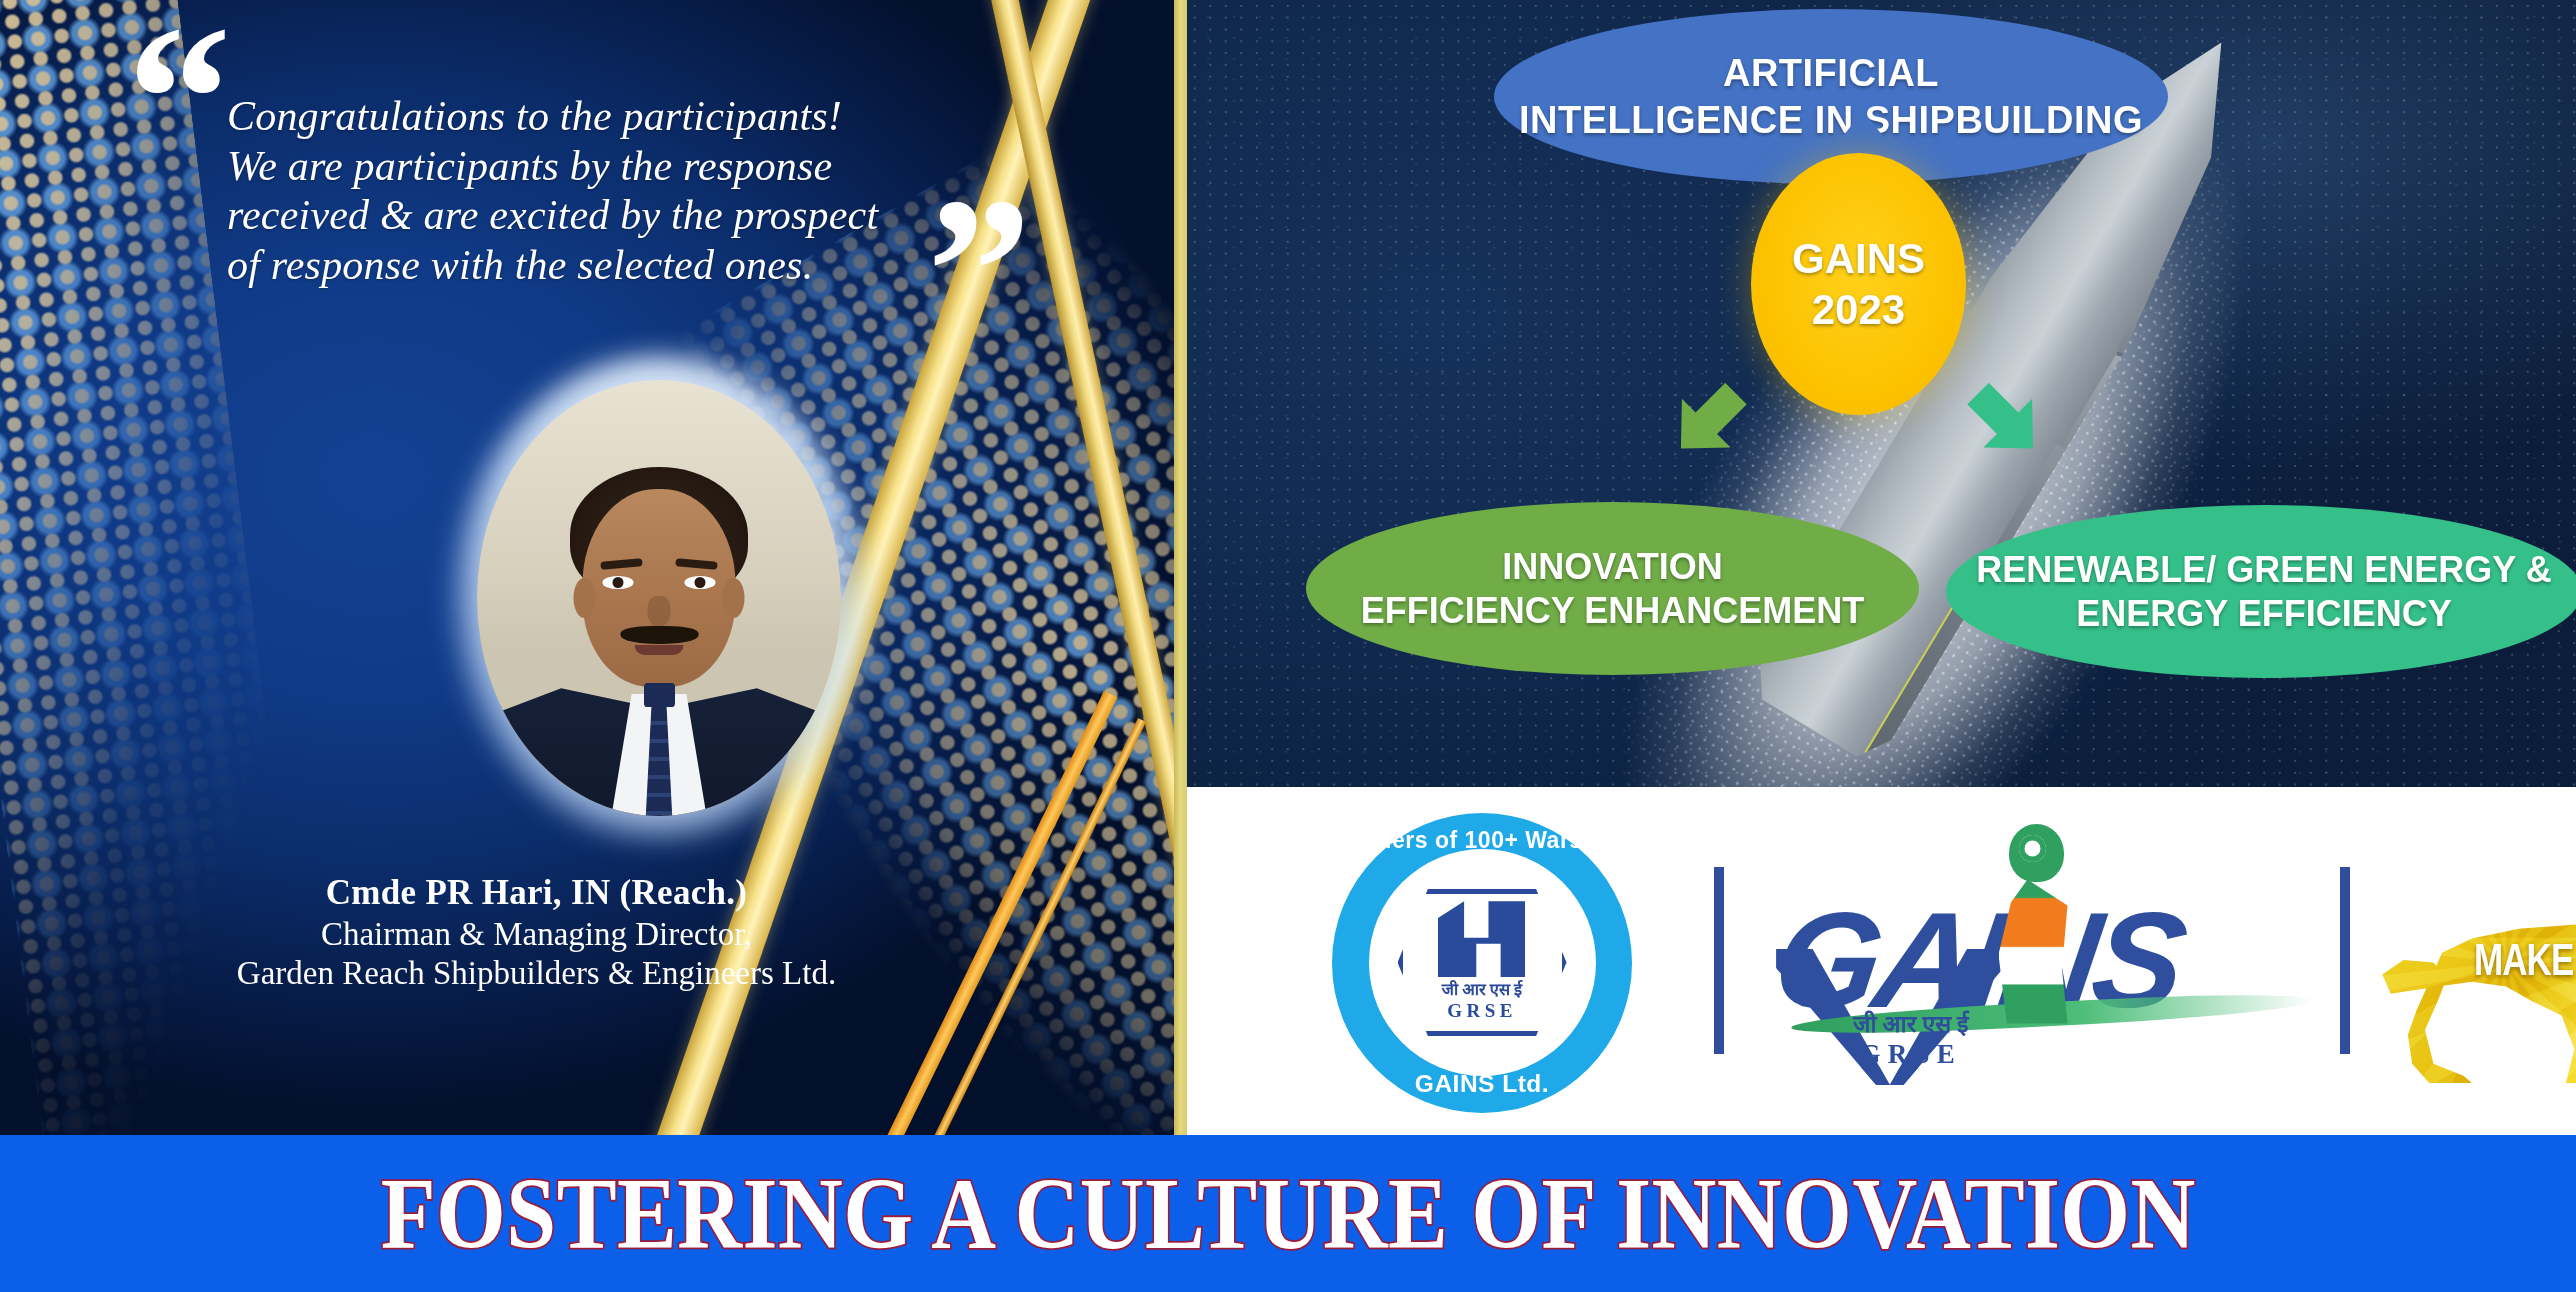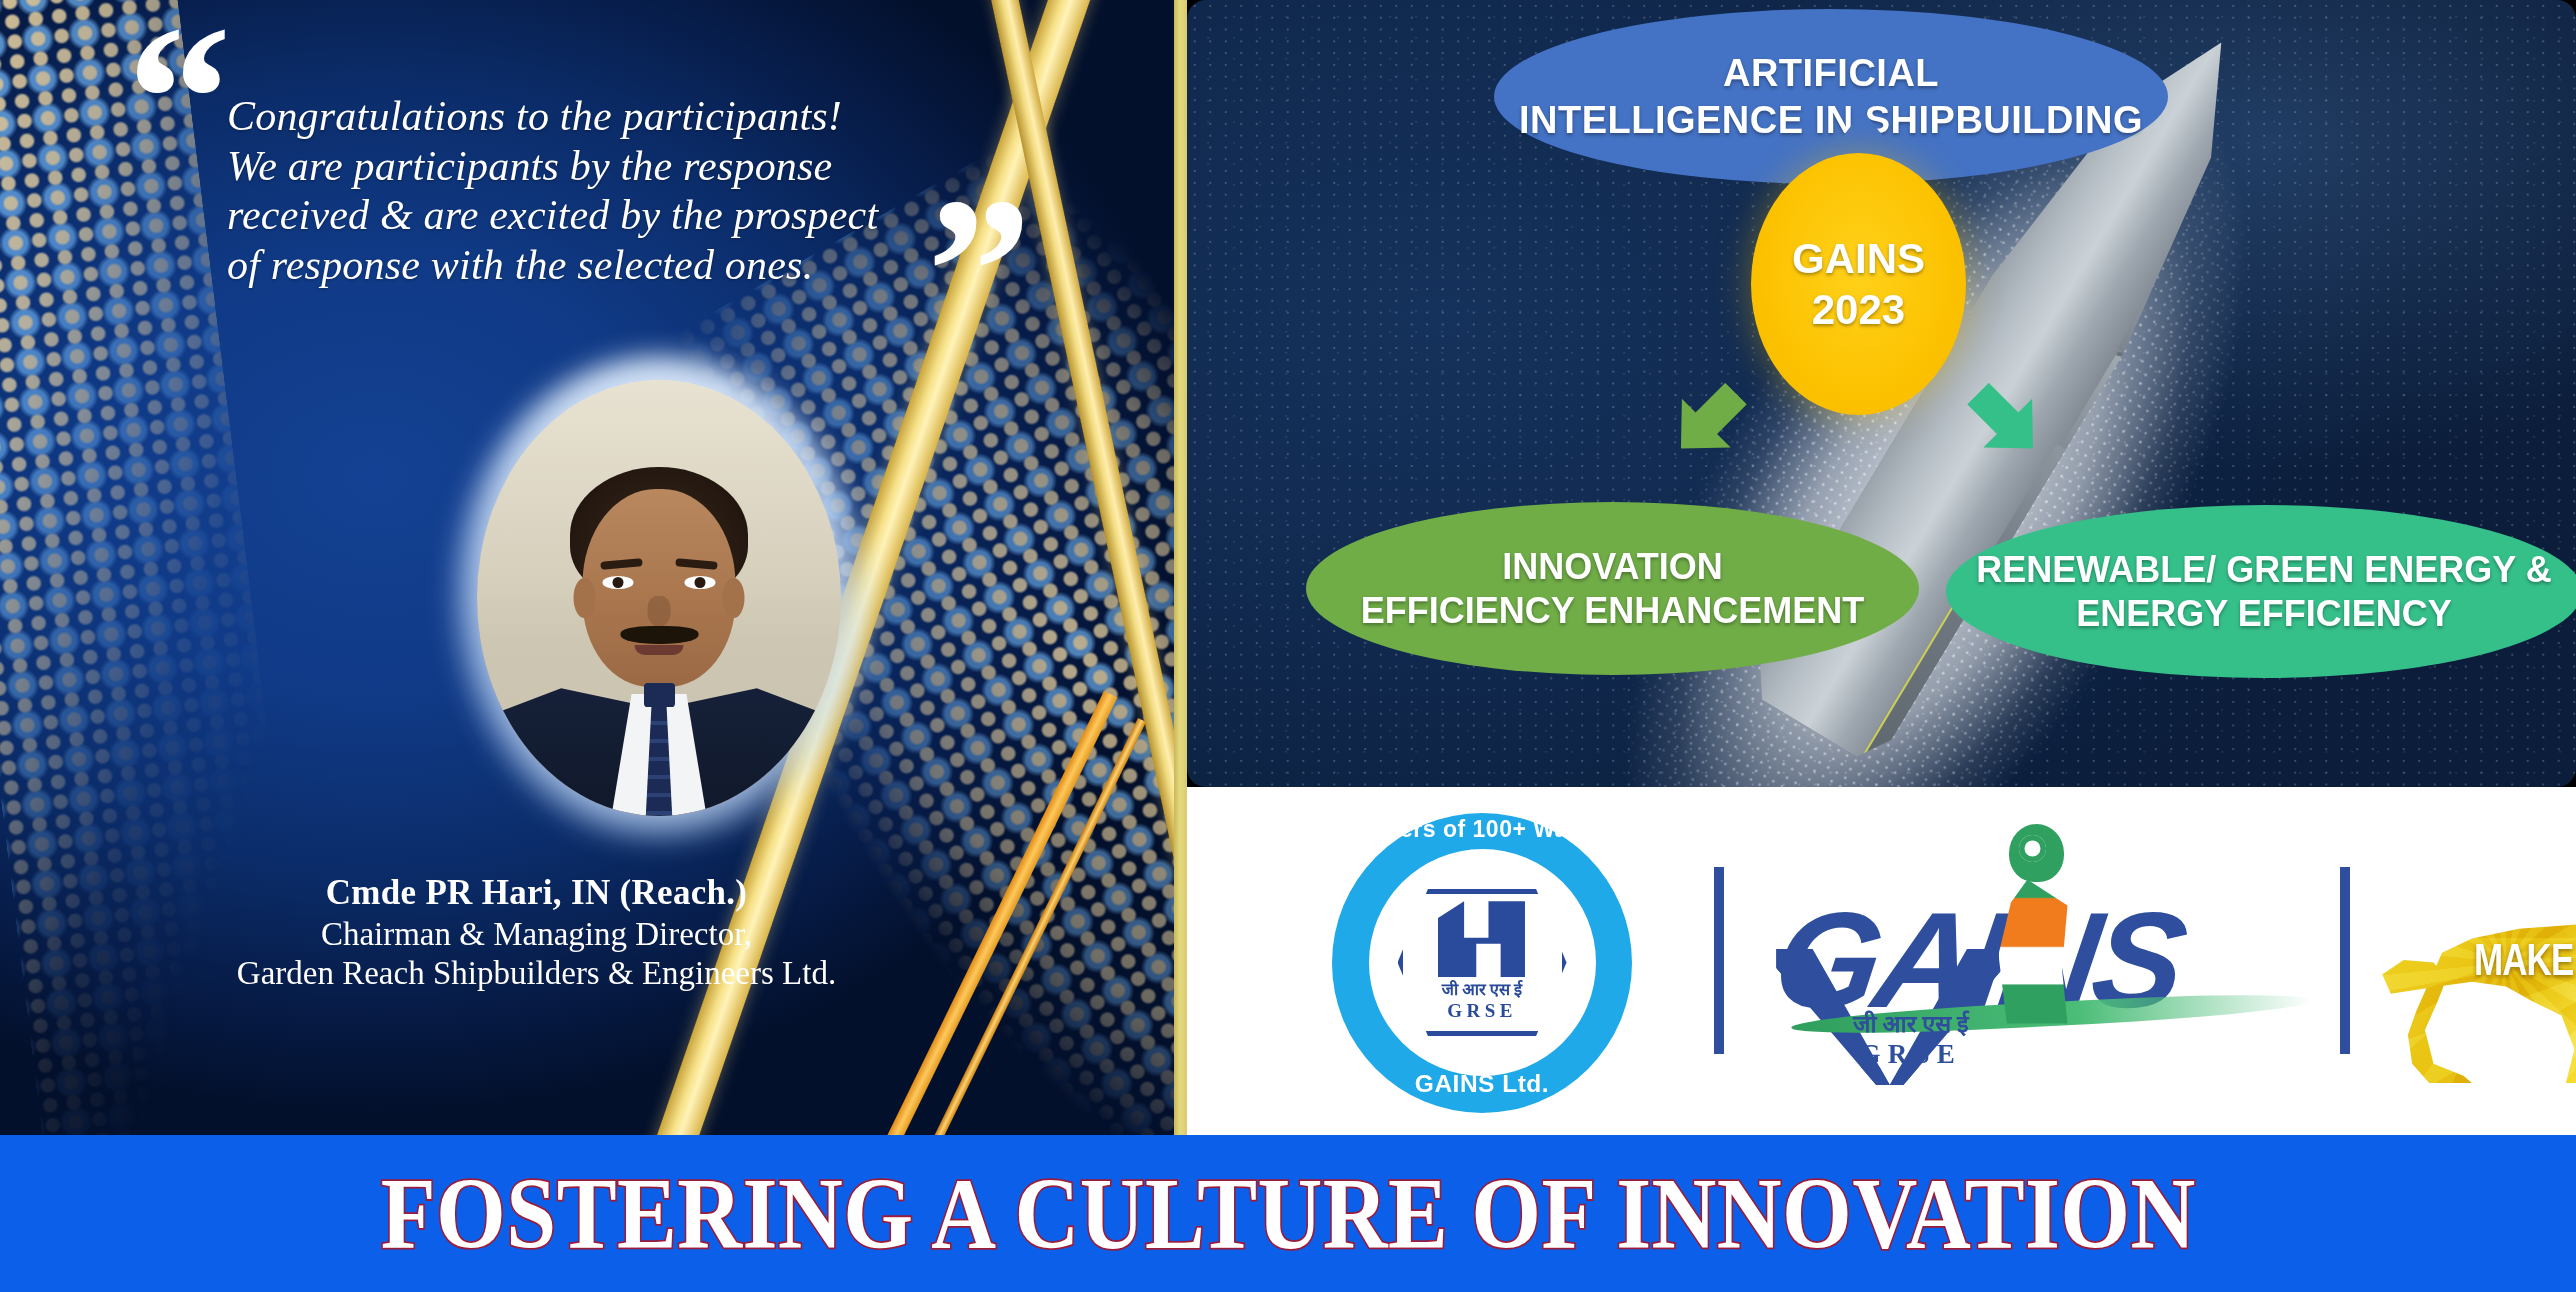--- a/index.html
+++ b/index.html
@@ -156,21 +156,20 @@
     background:linear-gradient(90deg,#c9b85a,#e4d97f 45%,#d9cb6e 100%);
   }
 
   
   #ocean-panel{
     position:absolute; left:1187px; top:0; width:1389px; height:787px;
     overflow:hidden;
     background:
       radial-gradient(ellipse 70% 90% at 18% 40%, #15325c 0%, #112a50 40%, #0d2344 70%, #0b1d3a 100%),
       linear-gradient(135deg,#17375f 0%,#0c2146 60%,#0a1a36 100%);
-    border-radius: 19px;
   }
   
   #water-speckle{
     position:absolute; inset:0;
     background-image:
       radial-gradient(circle, rgba(255,255,255,.55) 0.5px, rgba(255,255,255,0) 1.1px),
       radial-gradient(circle, rgba(255,255,255,.30) 0.5px, rgba(255,255,255,0) 1px);
     background-size:15.5px 11.8px, 26px 21px;
     background-position:0 0, 8.2px 6.4px;
     opacity:.55;
@@ -292,21 +291,21 @@
     display:flex; align-items:center; justify-content:center;
   }
   #grse-seal-inner{
     width:227px; height:227px; border-radius:50%; background:#fff;
     display:flex; align-items:center; justify-content:center; position:relative;
   }
   #seal-top-text, #seal-bottom-text{
     position:absolute; left:0; width:300px; color:#fff; font-weight:700;
     font-size:23px; letter-spacing:0.5px; text-align:center;
   }
-  #seal-top-text{ top:3px;margin-left:8px; }
+  #seal-top-text{ top:14px; }
   #seal-bottom-text{ bottom:14.5px; font-size:24.5px; }
   #grse-hex{
     width:169px; height:147px; position:relative;
     background:#ffffff;
     border:5.5px solid #2a4a9c;
     clip-path:polygon(18% 0%, 82% 0%, 100% 50%, 82% 100%, 18% 100%, 0% 50%);
     display:flex; flex-direction:column; align-items:center; justify-content:flex-end;
   }
   #grse-hex-mark{
     position:absolute; left:50%; top:7.3px; width:87px; height:76px; margin-left:-44px;

